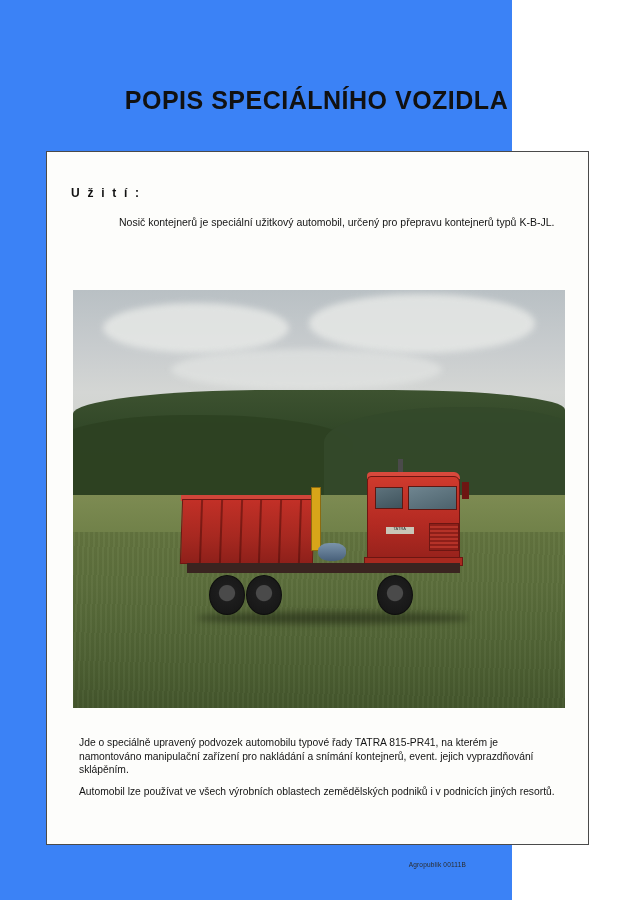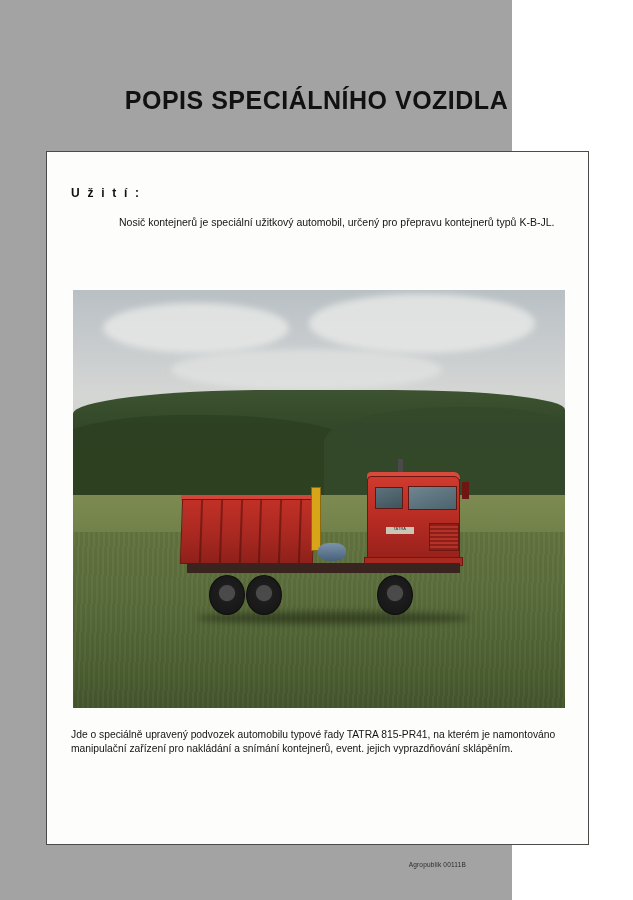--- a/index.html
+++ b/index.html
@@ -11,21 +11,21 @@
     width: 633px;
     height: 900px;
     font-family: "Liberation Sans", sans-serif;
     color: #1a1a1a;
     overflow: hidden;
   }
   .page {
     position: relative;
     width: 512px;
     height: 900px;
-    background: #a3a3a3;
+    background: #3b82f6;
     box-sizing: border-box;
   }
   .page-title {
     position: absolute;
     top: 86px;
     left: 0;
     width: 633px;
     text-align: center;
     font-size: 25px;
     font-weight: bold;
@@ -300,21 +300,21 @@
   }
   .body-text {
     position: absolute;
     left: 24px;
     top: 576px;
     width: 498px;
     font-size: 10.3px;
     line-height: 13.6px;
     color: #141414;
   }
-  .body-text p { margin: 0; }
+  .body-text p { margin: 8px; }
   .footer-note {
     position: absolute;
     right: 46px;
     top: 861px;
     font-size: 6.5px;
     color: #2b2b2b;
     letter-spacing: 0.2px;
   }
 </style>
 </head>
@@ -374,19 +374,20 @@
           <div class="chassis"></div>
           <div class="wheel w1"></div>
           <div class="wheel w2"></div>
           <div class="wheel w3"></div>
         </div>
       </div>
     </div>
 
     <div class="body-text">
       <p>Jde o speciálně upravený podvozek automobilu typové řady TATRA 815-PR41, na kterém je namontováno manipulační zařízení pro nakládání a snímání kontejnerů, event. jejich vyprazdňování sklápěním.</p>
+      <p>Automobil lze používat ve všech výrobních oblastech zemědělských podniků i v podnicích jiných resortů.</p>
     </div>
 
   </div>
 
   <div class="footer-note">Agropublik 00111B</div>
 
 </div>
 
 </body></html>

